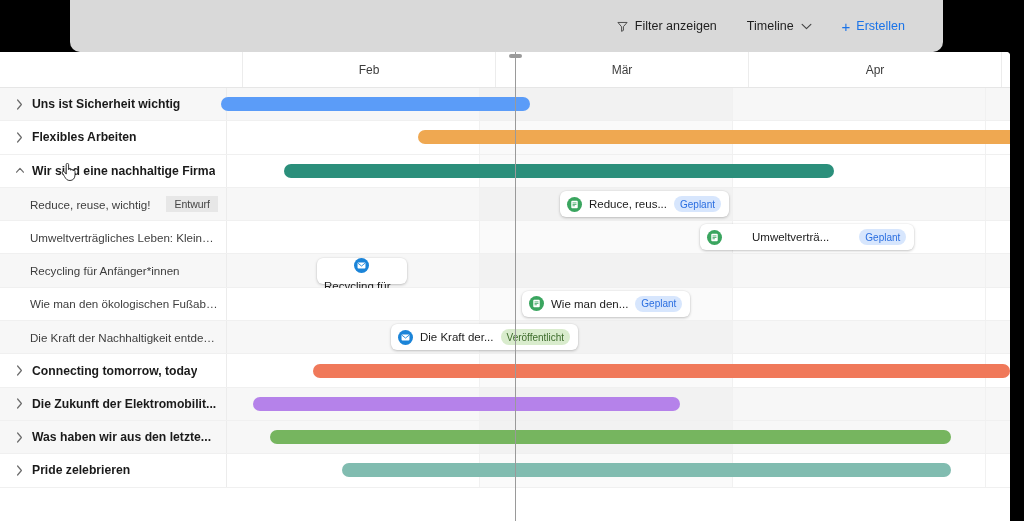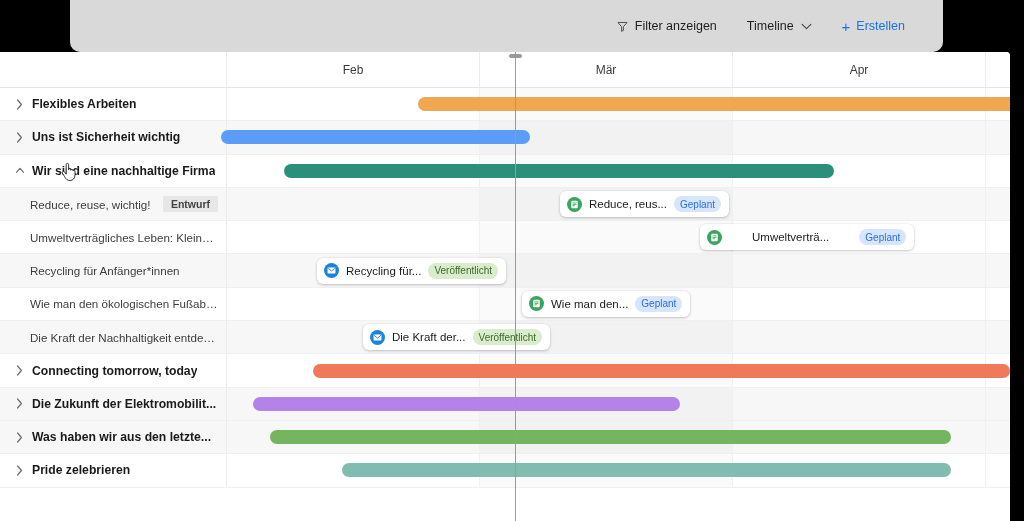--- a/index.html
+++ b/index.html
@@ -45,20 +45,21 @@
   
   .board {
     position: absolute; left: 0; top: 52px; width: 1010px; height: 469px;
     background: #fff; overflow: hidden;
     border-top-right-radius: 4px;
   }
   .hdr {
     position: relative; height: 36px; background: #fff;
     border-bottom: 1px solid #e6e6e6;
     display: flex;
+    padding-left: 16px;
   }
   .hdr-spacer { width: 227px; border-right: 1px solid #ececec; flex: none; }
   .hdr-month {
     flex: none; width: 253px;
     border-right: 1px solid #ececec;
     display: flex; align-items: center; justify-content: center;
     font-size: 12px; color: #3c3c3c;
   }
 
   .rows { position: relative; }
@@ -84,21 +85,20 @@
     white-space: nowrap; overflow: hidden; text-overflow: ellipsis;
   }
   .row.child .cell-name { padding-left: 30px; }
   .row.child .lbl { font-weight: normal; font-size: 11.6px; color: #3d3d3d; }
 
   .pill-draft {
     margin-left: auto; flex: none;
     background: #e7e7e7; color: #444;
     font-size: 10.5px; padding: 2px 8px; border-radius: 0;
     white-space: nowrap;
-    font-weight: bold;
   }
 
   .cell-track { position: relative; flex: 1; }
 
   
   .bands { position: absolute; inset: 0; pointer-events: none; }
   .band { position: absolute; top: 0; bottom: 0; border-right: 1px solid #f1f1f1; }
 
   
   .bar {
@@ -172,54 +172,54 @@
           <div class="hdr-month" style="width: 253px;">
             <span>Mär</span>
           </div>
           <div class="hdr-month" style="width: 253px;">
             <span>Apr</span>
           </div>
         </div>
     </div>
 
     <div class="rows" id="rows">
+        <div class="row alt">
+          <div class="cell-name">
+            <span class="twisty">
+              <svg width="8" height="11" viewBox="0 0 8 11">
+                <path d="M1.6 1 5.4 5.5 1.6 10" fill="none" stroke="#6c6c6c" stroke-width="1.2" stroke-linecap="round" stroke-linejoin="round"></path>
+              </svg>
+            </span>
+            <span class="lbl">Uns ist Sicherheit wichtig</span>
+          </div>
+          <div class="cell-track">
+            <div class="bands">
+              <div class="band" style="left: 0px; width: 253px;"></div>
+              <div class="band" style="left: 253px; width: 253px; background: rgba(0, 0, 0, 0.02);"></div>
+              <div class="band" style="left: 506px; width: 253px;"></div>
+            </div>
+            <div class="bar" style="left: -6px; width: 309px; background: rgb(91, 156, 248);"></div>
+          </div>
+        </div>
         <div class="row plain">
           <div class="cell-name">
             <span class="twisty">
               <svg width="8" height="11" viewBox="0 0 8 11">
                 <path d="M1.6 1 5.4 5.5 1.6 10" fill="none" stroke="#6c6c6c" stroke-width="1.2" stroke-linecap="round" stroke-linejoin="round"></path>
               </svg>
             </span>
             <span class="lbl">Flexibles Arbeiten</span>
           </div>
           <div class="cell-track">
             <div class="bands">
               <div class="band" style="left: 0px; width: 253px;"></div>
               <div class="band" style="left: 253px; width: 253px; background: rgba(0, 0, 0, 0.02);"></div>
               <div class="band" style="left: 506px; width: 253px;"></div>
             </div>
             <div class="bar" style="left: 191px; width: 606px; background: rgb(239, 168, 81); border-top-right-radius: 7px; border-bottom-right-radius: 7px;"></div>
-          </div>
-        </div>
-        <div class="row alt">
-          <div class="cell-name">
-            <span class="twisty">
-              <svg width="8" height="11" viewBox="0 0 8 11">
-                <path d="M1.6 1 5.4 5.5 1.6 10" fill="none" stroke="#6c6c6c" stroke-width="1.2" stroke-linecap="round" stroke-linejoin="round"></path>
-              </svg>
-            </span>
-            <span class="lbl">Uns ist Sicherheit wichtig</span>
-          </div>
-          <div class="cell-track">
-            <div class="bands">
-              <div class="band" style="left: 0px; width: 253px;"></div>
-              <div class="band" style="left: 253px; width: 253px; background: rgba(0, 0, 0, 0.02);"></div>
-              <div class="band" style="left: 506px; width: 253px;"></div>
-            </div>
-            <div class="bar" style="left: -6px; width: 309px; background: rgb(91, 156, 248);"></div>
           </div>
         </div>
         <div class="row plain">
           <div class="cell-name">
             <span class="twisty">
               <svg width="8" height="11" viewBox="0 0 8 11">
                 <path d="M0.6 7.2 4 3.4l3.4 3.8" fill="none" stroke="#6c6c6c" stroke-width="1.2" stroke-linecap="round" stroke-linejoin="round"></path>
               </svg>
             </span>
             <span class="lbl">Wir sind eine nachhaltige Firma</span>
@@ -285,21 +285,21 @@
         <div class="row child alt">
           <div class="cell-name">
             <span class="lbl">Recycling für Anfänger*innen</span>
           </div>
           <div class="cell-track">
             <div class="bands">
               <div class="band" style="left: 0px; width: 253px;"></div>
               <div class="band" style="left: 253px; width: 253px; background: rgba(0, 0, 0, 0.02);"></div>
               <div class="band" style="left: 506px; width: 253px;"></div>
             </div>
-            <div class="card" style="left: 90px;">
+            <div class="card" style="left: 90px; flex-direction: column;">
               <span class="cicon" style="background: rgb(27, 132, 216);">
                 <svg width="9" height="9" viewBox="0 0 10 10">
                   <rect x="0.6" y="1.8" width="8.8" height="6.4" rx="1" fill="#fff"></rect>
                   <path d="M1 2.4 5 5.6 9 2.4" fill="none" stroke="#1b84d8" stroke-width="1"></path>
                 </svg>
               </span>
               <span class="ctitle">Recycling für...</span>
               <span class="cbadge badge-published">Veröffentlicht</span>
             </div>
           </div>
@@ -331,21 +331,21 @@
         <div class="row child alt">
           <div class="cell-name">
             <span class="lbl">Die Kraft der Nachhaltigkeit entdeck...</span>
           </div>
           <div class="cell-track">
             <div class="bands">
               <div class="band" style="left: 0px; width: 253px;"></div>
               <div class="band" style="left: 253px; width: 253px; background: rgba(0, 0, 0, 0.02);"></div>
               <div class="band" style="left: 506px; width: 253px;"></div>
             </div>
-            <div class="card" style="left: 136px;">
+            <div class="card" style="left: 164px;">
               <span class="cicon" style="background: rgb(27, 132, 216);">
                 <svg width="9" height="9" viewBox="0 0 10 10">
                   <rect x="0.6" y="1.8" width="8.8" height="6.4" rx="1" fill="#fff"></rect>
                   <path d="M1 2.4 5 5.6 9 2.4" fill="none" stroke="#1b84d8" stroke-width="1"></path>
                 </svg>
               </span>
               <span class="ctitle">Die Kraft der...</span>
               <span class="cbadge badge-published">Veröffentlicht</span>
             </div>
           </div>

